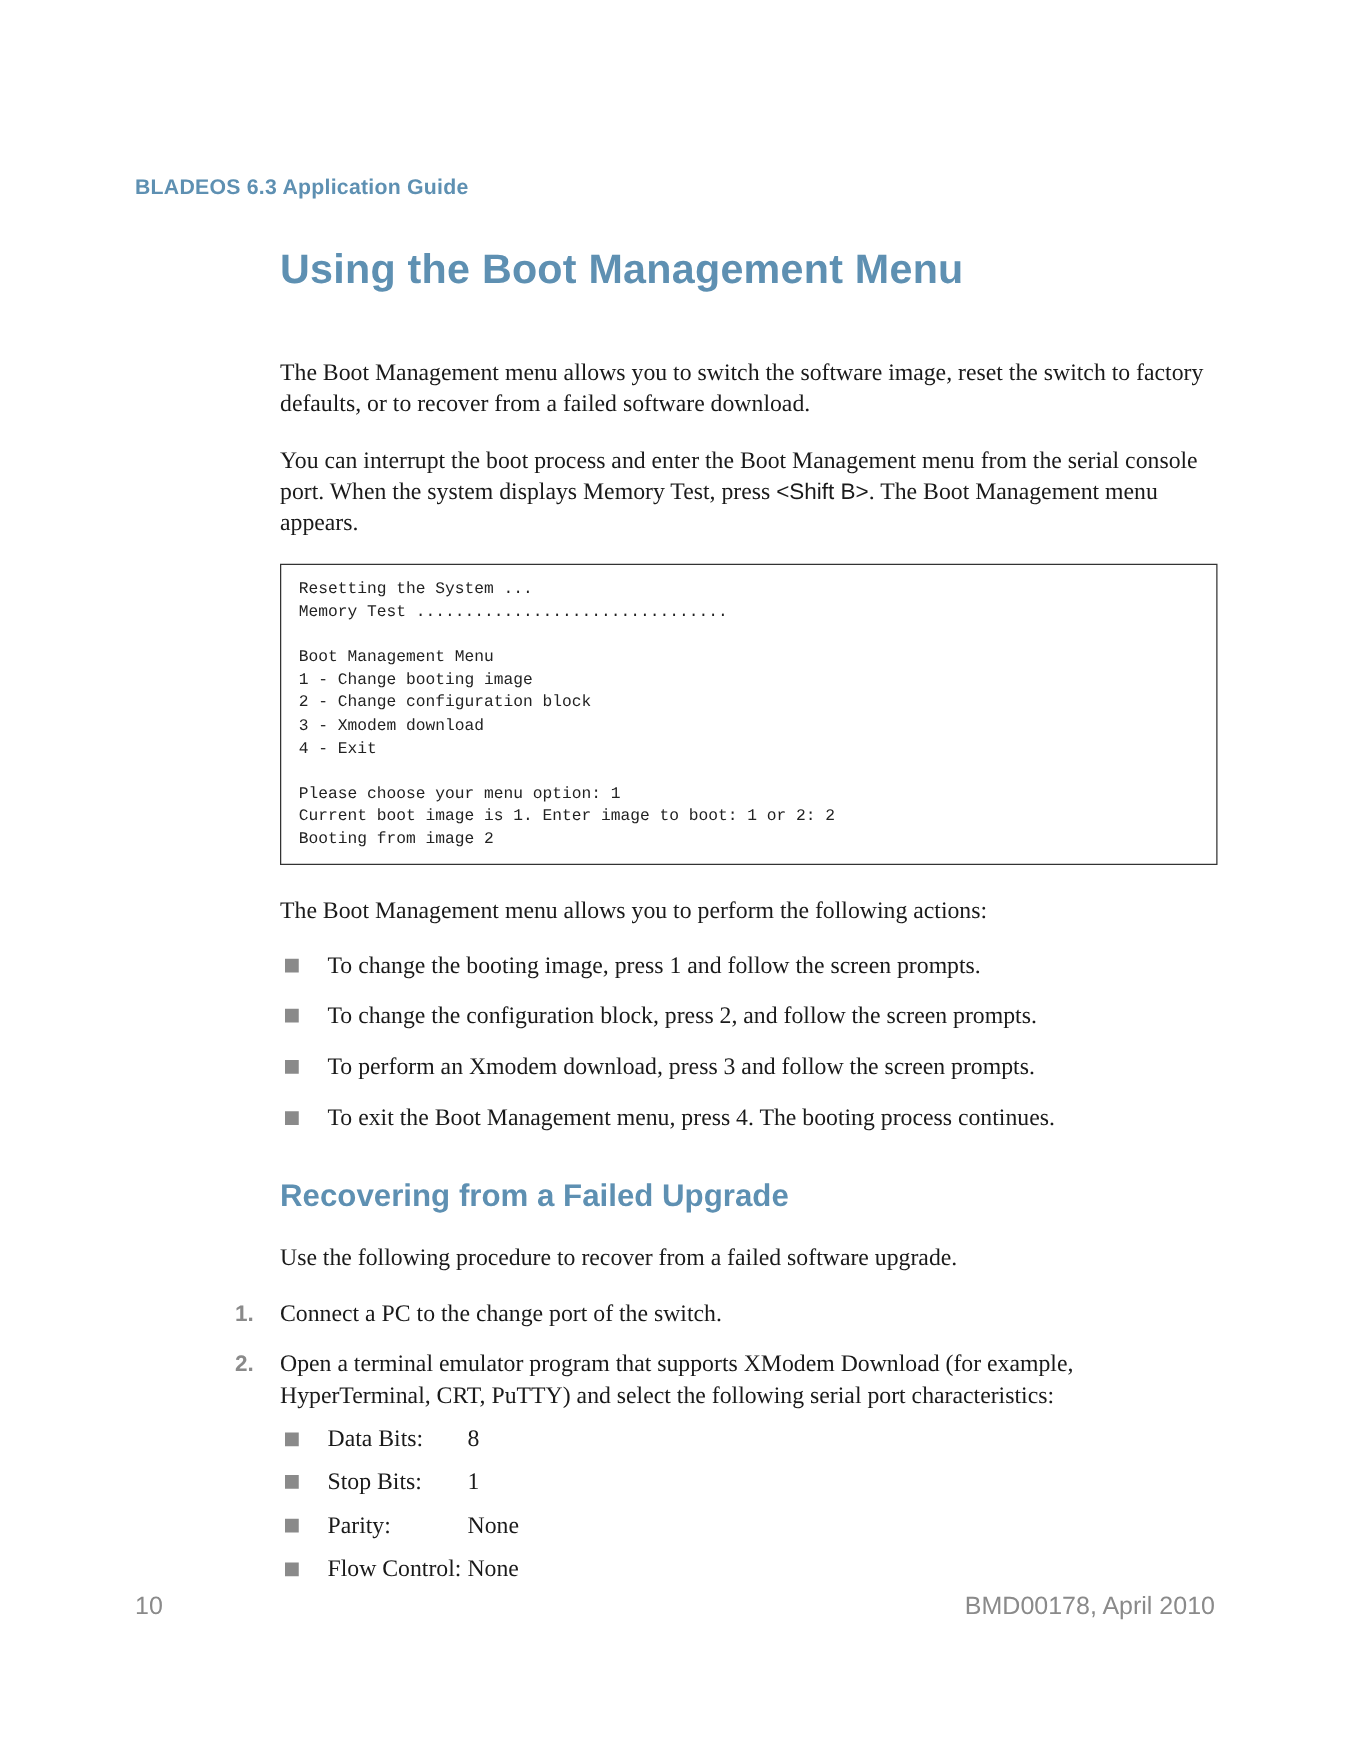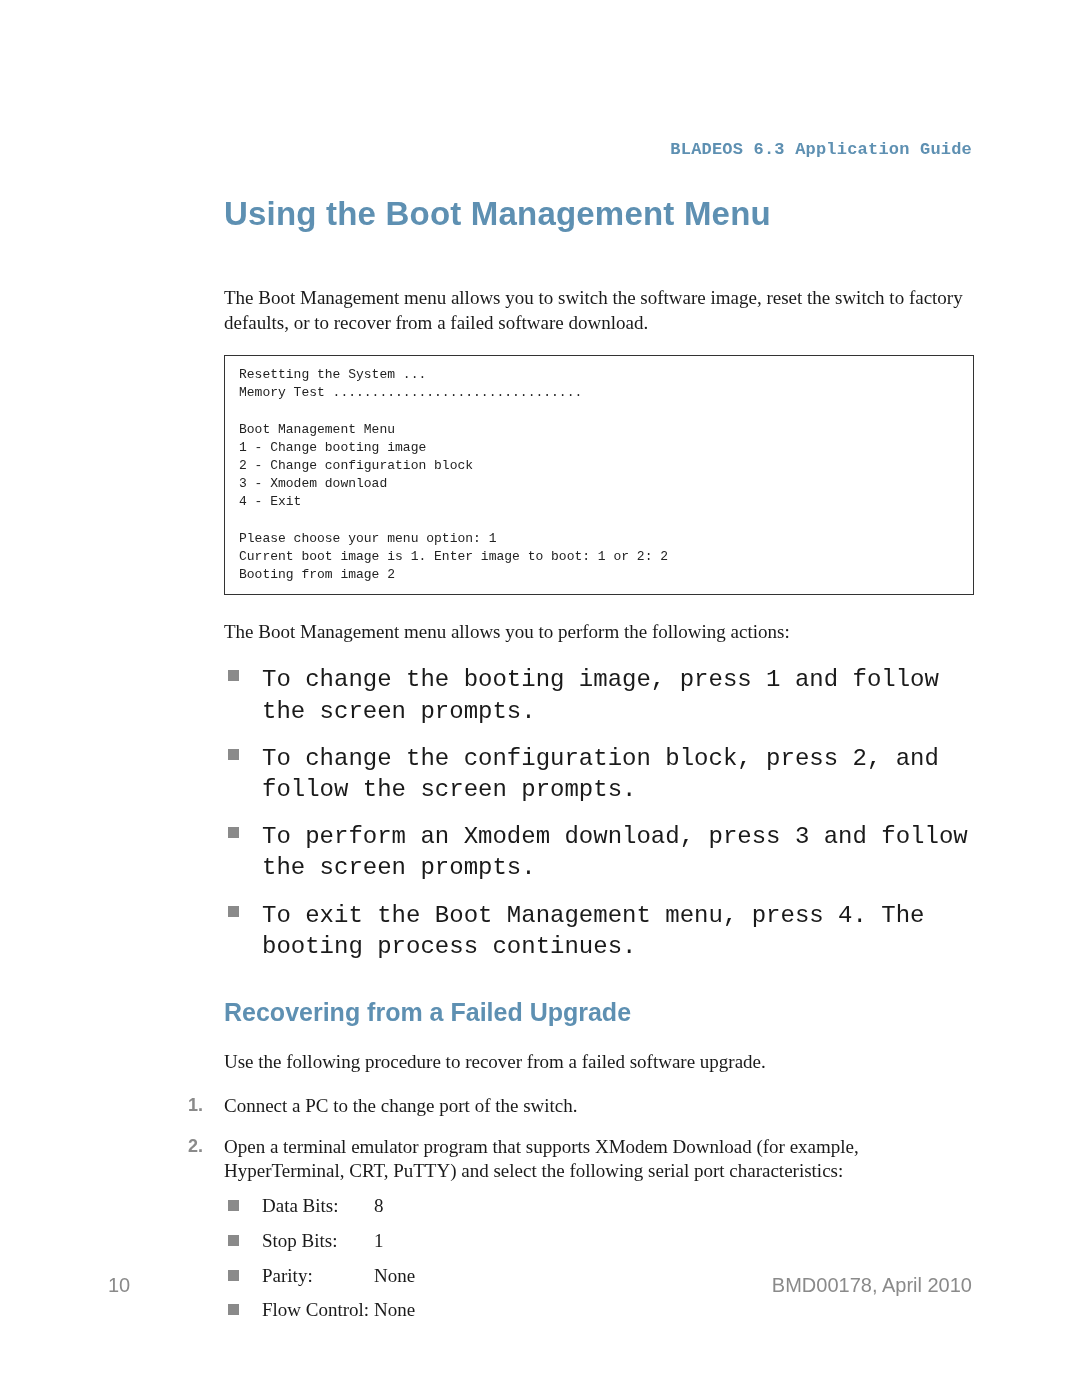--- a/index.html
+++ b/index.html
@@ -1,25 +1,25 @@
 <!DOCTYPE html>
 <html><head>
   <meta charset="utf-8">
   <style>
     * { box-sizing: border-box; margin: 0; padding: 0; }
     html, body { width: 1080px; height: 1397px; background: #fff; font-family: "Times New Roman", Times, serif; color: #1a1a1a; }
     .page { position: relative; width: 1080px; height: 1397px; padding: 140px 108px 0 108px; }
-    .doc-header { font-family: Liberation Mono, monospace; font-weight: bold; color: #5e90b2; font-size: 17px; margin-bottom: 36px; letter-spacing: 0.2px; text-align: right; }
+    .doc-header { font-family: Liberation Sans, sans-serif; font-weight: bold; color: #5e90b2; font-size: 17px; margin-bottom: 36px; letter-spacing: 0.2px; }
     .content { margin-left: 116px; width: 750px; }
     h1.section-title { font-family: Arial, Helvetica, sans-serif; font-weight: bold; color: #5e90b2; font-size: 33px; margin-bottom: 52px; letter-spacing: 0.2px; }
     p.body { font-size: 19px; line-height: 1.32; margin-bottom: 20px; color: #1a1a1a; }
     .shift-key { font-family: Arial, Helvetica, sans-serif; font-size: 18px; }
     pre.code-block { border: 1px solid #333; padding: 10px 14px; font-family: "Courier New", Courier, monospace; font-size: 13px; line-height: 1.4; white-space: pre; margin-bottom: 24px; color: #222; }
     ul.square-list { list-style: none; padding: 0; margin: 8px 0 36px 0; }
-    ul.square-list > li { position: relative; padding-left: 38px; font-size: 24px; line-height: 1.3; margin-bottom: 16px; font-family: Liberation Mono, monospace; }
+    ul.square-list > li { position: relative; padding-left: 38px; font-size: 19px; line-height: 1.3; margin-bottom: 16px; }
     ul.square-list > li::before { content: ""; position: absolute; left: 4px; top: 6px; width: 11px; height: 11px; background: #8a8a8a; }
     h2.subsection-title { font-family: Arial, Helvetica, sans-serif; font-weight: bold; color: #5e90b2; font-size: 25px; margin: 6px 0 22px 0; }
     ol.steps { list-style: none; counter-reset: step; padding: 0; margin: 0 0 0 -36px; }
     ol.steps > li { counter-increment: step; position: relative; padding-left: 36px; font-size: 19px; line-height: 1.3; margin-bottom: 16px; }
     ol.steps > li::before { content: counter(step) "."; position: absolute; left: 0; top: 0; font-family: Arial, Helvetica, sans-serif; font-weight: bold; color: #8a8a8a; font-size: 18px; }
     ul.inner-square-list { list-style: none; padding: 0; margin: 10px 0 0 0; }
     ul.inner-square-list > li { position: relative; padding-left: 38px; font-size: 19px; line-height: 1.3; margin-bottom: 10px; }
     ul.inner-square-list > li::before { content: ""; position: absolute; left: 4px; top: 6px; width: 11px; height: 11px; background: #8a8a8a; }
     .port-label { display: inline-block; width: 112px; }
     .footer { position: absolute; left: 108px; right: 108px; bottom: 100px; display: flex; justify-content: space-between; font-family: Arial, Helvetica, sans-serif; font-size: 20px; color: #8a8a8a; }
@@ -28,20 +28,23 @@
 <body>
 
 <div class="page">
   <div class="doc-header">BLADEOS 6.3 Application Guide</div>
 
   <div class="content">
     <h1 class="section-title">Using the Boot Management Menu</h1>
 
     <p class="body">The Boot Management menu allows you to switch the software image, reset the switch to factory defaults, or to recover from a failed software download.</p>
 
+    <p class="body">
+      <span>You can interrupt the boot process and enter the Boot Management menu from the serial console port. When the system displays Memory Test, press </span><span class="shift-key">&lt;Shift B&gt;</span><span>. The Boot Management menu appears.</span>
+    </p>
 
     <pre class="code-block">Resetting the System ...
 Memory Test ................................
 
 Boot Management Menu
 1 - Change booting image
 2 - Change configuration block
 3 - Xmodem download
 4 - Exit
 

